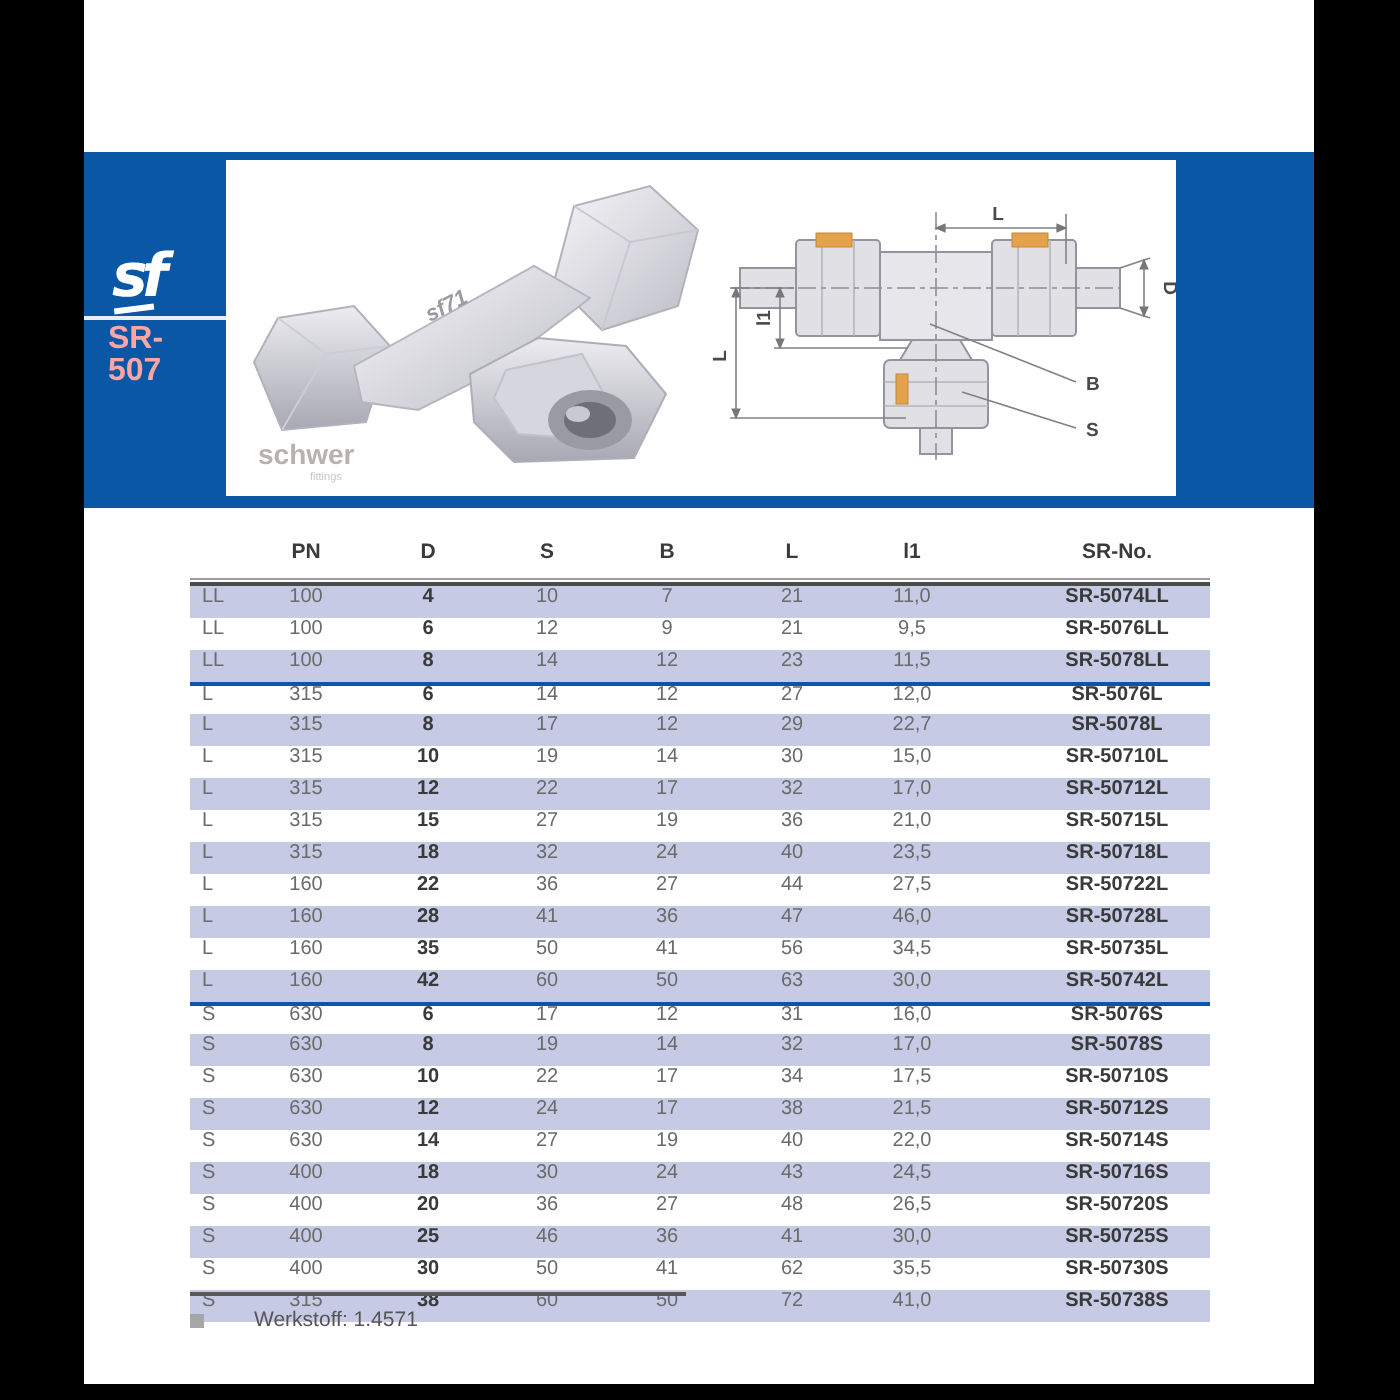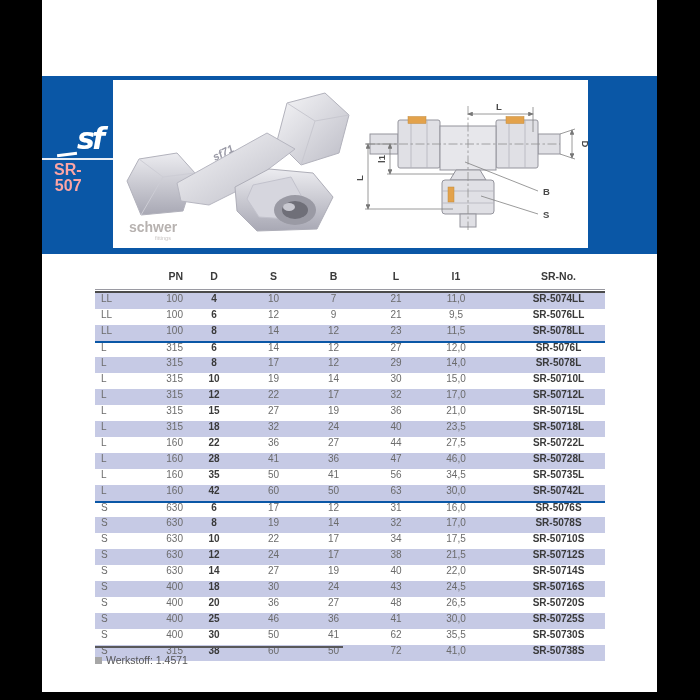--- a/index.html
+++ b/index.html
@@ -7,52 +7,52 @@
     --stripe:#c6cae5;
     --ferrule:#e3a24b;
   }
   *{margin:0;padding:0;box-sizing:border-box;}
   body{font-family:"Liberation Sans",sans-serif;}
   .screen{position:relative;width:700px;height:700px;background:#000;overflow:hidden;}
   .page{position:absolute;left:42px;top:0;width:615px;height:692px;background:#fff;}
 
   
   .band{position:absolute;left:0;top:76px;width:615px;height:178px;background:var(--blue);}
-  .sidebar{position:absolute;left:0;top:0;width:71px;height:212px;color:#fff;text-align:right;}
+  .sidebar{position:absolute;left:0;top:0;width:71px;height:212px;color:#fff;}
   .sf-logo{position:absolute;left:14px;top:48px;width:46px;height:32px;
            font:italic bold 30px "DejaVu Sans",sans-serif;color:#fff;letter-spacing:-3px;line-height:30px;}
   .sf-swash{position:absolute;left:15px;top:77px;width:20px;height:2.5px;background:#fff;transform:rotate(-7deg);}
   .sidebar-divider{position:absolute;left:0;top:82px;width:71px;height:1.5px;background:#e9eef6;}
   .sidebar-code{position:absolute;left:12px;top:86px;font-weight:bold;font-size:16px;line-height:16px;color:#fca5a5;}
 
   .panel{position:absolute;left:71px;top:4px;width:475px;height:168px;background:#fff;}
 
   
   .table-wrap{position:absolute;left:53px;top:270px;width:510px;}
   .thead{display:flex;height:19px;align-items:flex-start;font-weight:bold;font-size:10.5px;color:#3a3a3a;}
   .rule-light{height:1px;background:#9a9aa2;}
   .rule-gap{height:1px;background:#fff;}
   .rule-dark{height:2px;background:#4a4a4a;}
   .trow{display:flex;height:16px;font-size:10px;line-height:12.9px;color:#6b6b6b;}
   .trow.stripe{background:var(--stripe);}
   .trow.group-start{border-top:2px solid var(--blue);line-height:10.5px;}
   .cell{overflow:hidden;white-space:nowrap;}
   .c-series{width:28px;text-align:left;padding-left:6px;}
-  .c-pn{width:60px;text-align:right;}
+  .c-pn{width:60px;text-align:center;}
   .c-d{width:62px;text-align:center;font-weight:bold;color:#3a3a3a;}
   .c-s{width:57px;text-align:center;}
   .c-b{width:63px;text-align:center;}
   .c-l{width:62px;text-align:center;}
   .c-l1{width:58px;text-align:center;}
   .c-sr{flex:1;text-align:center;padding-left:27px;font-weight:bold;color:#3a3a3a;}
   .thead .c-d,.thead .c-sr{color:#3a3a3a;}
 
   
   .note{position:absolute;top:646px;border-top:2px solid #58585a;padding-top:6px;
-        display:flex;align-items:center;gap:4px;font-size:10.5px;color:#555;}
+        display:flex;align-items:center;gap:25px;font-size:10.5px;color:#555;}
   .note-left{left:53px;width:248px;}
   .note-right{left:315px;width:246px;}
   .bullet{width:7px;height:7px;background:#a6a6a6;flex:0 0 auto;}
 </style>
 </head>
 <body>
 
 <div class="screen">
   <div class="page">
 
@@ -223,21 +223,21 @@
             <div class="cell c-l1">12,0</div>
             <div class="cell c-sr">SR-5076L</div>
           </div>
           <div class="trow stripe">
             <div class="cell c-series">L</div>
             <div class="cell c-pn">315</div>
             <div class="cell c-d">8</div>
             <div class="cell c-s">17</div>
             <div class="cell c-b">12</div>
             <div class="cell c-l">29</div>
-            <div class="cell c-l1">14,0</div>
+            <div class="cell c-l1">22,7</div>
             <div class="cell c-sr">SR-5078L</div>
           </div>
           <div class="trow">
             <div class="cell c-series">L</div>
             <div class="cell c-pn">315</div>
             <div class="cell c-d">10</div>
             <div class="cell c-s">19</div>
             <div class="cell c-b">14</div>
             <div class="cell c-l">30</div>
             <div class="cell c-l1">15,0</div>

